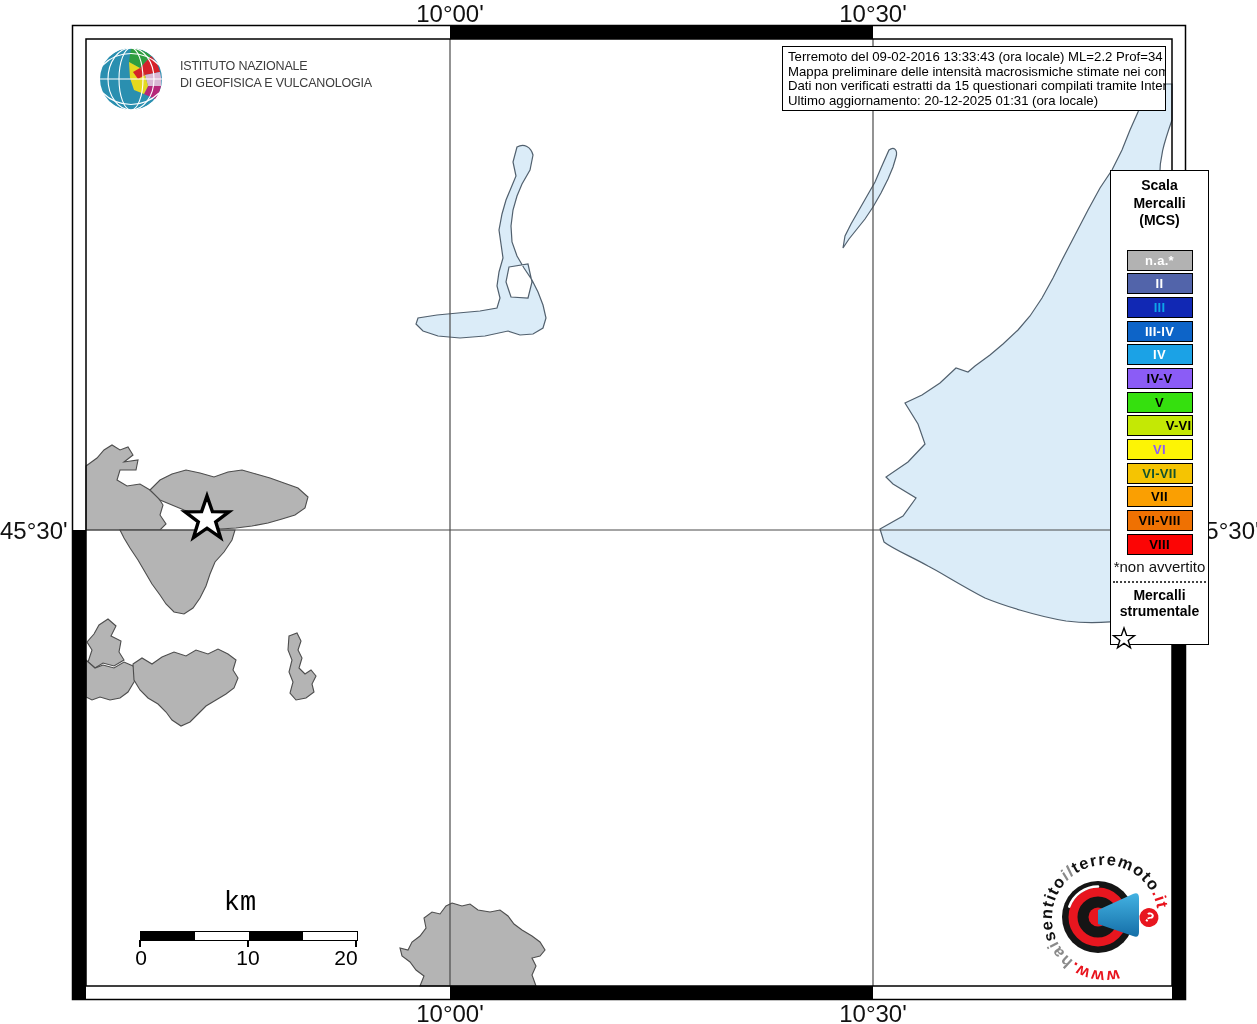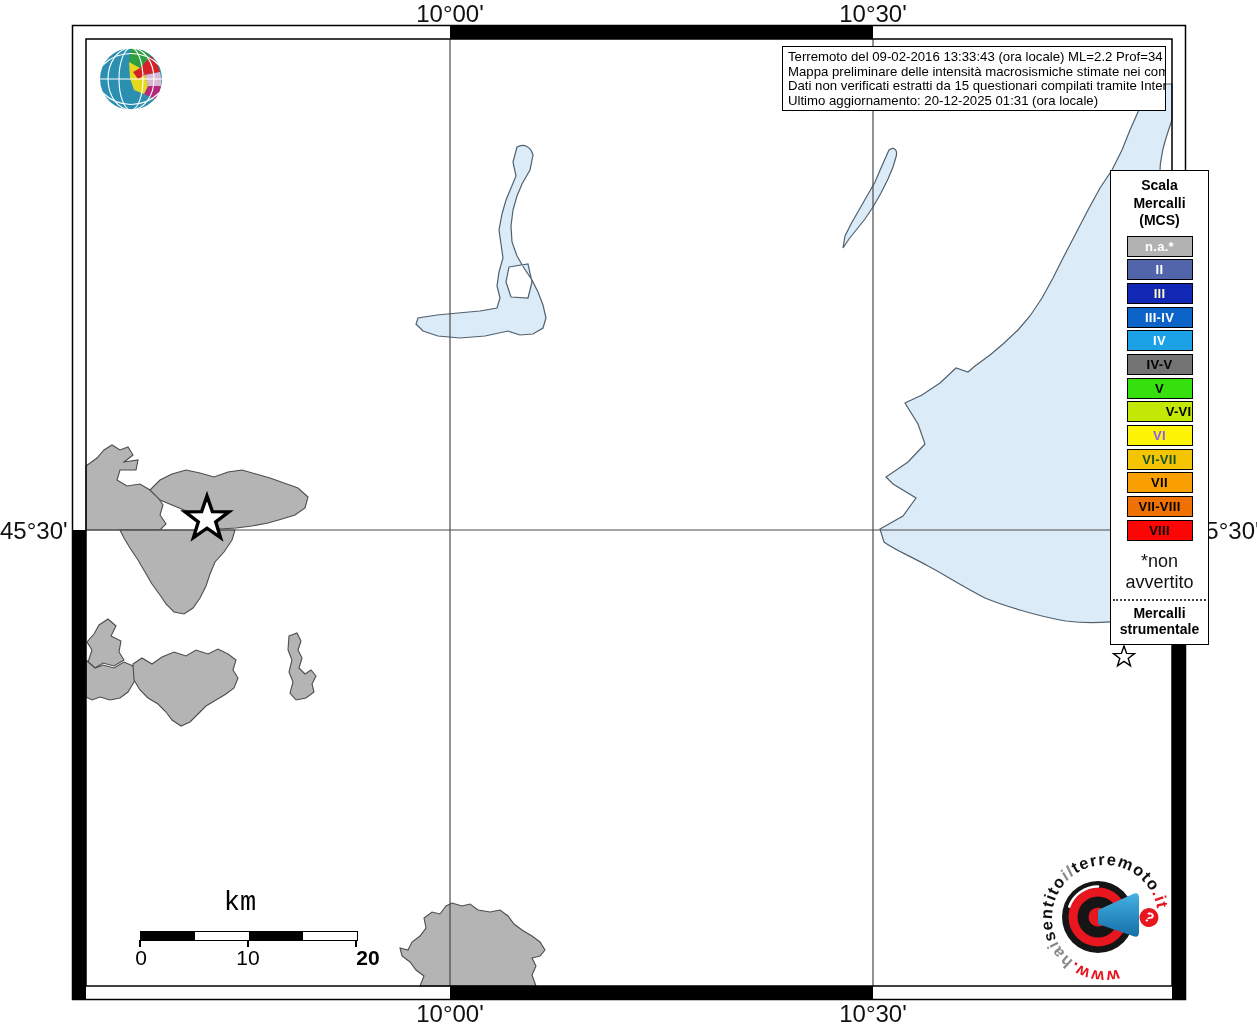--- a/index.html
+++ b/index.html
@@ -10,24 +10,24 @@
   
   .coord{font-size:24px;color:#111;white-space:nowrap;}
   .coord.cx{transform:translateX(-50%);}
   
   .infobox{left:782px;top:46px;width:372px;background:#fff;border:1.3px solid #000;
            padding:3px 5px 2px 5px;font-size:13.2px;line-height:14.6px;white-space:nowrap;overflow:hidden;}
   
   .legend{left:1110px;top:170px;width:99px;height:475px;background:#fff;border:1.4px solid #000;
           box-sizing:border-box;text-align:center;}
   .legend-title{font-weight:bold;font-size:14px;line-height:17.5px;padding-top:6px;}
-  .chips{margin-top:6px;}
+  .chips{margin-top:20px;}
   .chip{width:64px;height:19px;margin:2.7px auto;border:1.2px solid #000;
         font-weight:bold;font-size:13px;line-height:19px;text-align:center;letter-spacing:.3px;}
-  .legend-foot{font-size:18px;margin-top:10px;color:#111;}
+  .legend-foot{font-size:15px;margin-top:3px;color:#111;}
   .legend-sep{border-top:2px dotted #444;margin:6px 2px 4px 2px;}
   .legend-epi{font-weight:bold;font-size:14px;line-height:16.5px;}
   .legend-star{margin-top:6px;}
   
   .km-label{font-size:27px;transform:translateX(-50%);}
   .sb-num{font-size:21px;transform:translateX(-50%);}
   .sb-bar{left:140px;top:931px;width:216px;height:8px;border:1.4px solid #000;background:#fff;}
   .sb-seg{position:absolute;top:0;height:8px;background:#000;}
   .sb-tick{width:1.5px;height:7px;background:#000;top:940px;}
   
@@ -126,41 +126,45 @@
       <path d="M63,40 A31,31 0 0 1 57,53 L46,48 L50,40 Z" fill="#b5287a"></path>
       <path d="M31,16 L42,22 L47,29 L50,40 L46,48 L36,44 L32,32 Z" fill="#e5d91f"></path>
       <path d="M42,22 L47,29 L40,33 L35,26 Z" fill="#d5222a"></path>
       <g stroke="#fff" stroke-width="1.1" fill="none">
         <ellipse cx="33" cy="33" rx="12" ry="31"></ellipse>
         <ellipse cx="33" cy="33" rx="23" ry="31"></ellipse>
         <path d="M2,33 L64,33 M5,19 A40,40 0 0 1 61,19 M5,47 A40,40 0 0 0 61,47 M12,9 A33,33 0 0 1 54,9 M12,57 A33,33 0 0 0 54,57"></path>
       </g>
     </svg>
   </div>
+  <div class="abs ingv-t" style="left:180px;top:58px;">
+    <div>ISTITUTO NAZIONALE</div>
+    <div>DI GEOFISICA E VULCANOLOGIA</div>
+  </div>
 
   <div class="abs infobox">
     <div>Terremoto del 09-02-2016 13:33:43 (ora locale) ML=2.2 Prof=34 km</div>
     <div>Mappa preliminare delle intensità macrosismiche stimate nei comuni</div>
     <div>Dati non verificati estratti da 15 questionari compilati tramite Internet.</div>
     <div>Ultimo aggiornamento: 20-12-2025 01:31 (ora locale)</div>
   </div>
 
   <div class="abs legend">
     <div class="legend-title">
       <div>Scala</div>
       <div>Mercalli</div>
       <div>(MCS)</div>
     </div>
     <div class="chips">
       <div class="chip" style="background: rgb(178, 178, 178); color: rgb(255, 255, 255);">n.a.*</div>
       <div class="chip" style="background: rgb(82, 100, 170); color: rgb(255, 255, 255);">II</div>
-      <div class="chip" style="background: rgb(17, 40, 180); color: #fef9c3;">III</div>
+      <div class="chip" style="background: rgb(17, 40, 180); color: #0ea5e9;">III</div>
       <div class="chip" style="background: rgb(13, 100, 200); color: rgb(255, 255, 255);">III-IV</div>
       <div class="chip" style="background: rgb(27, 162, 230); color: rgb(255, 255, 255);">IV</div>
-      <div class="chip" style="background: #737373; color: rgb(0, 0, 0);">IV-V</div>
+      <div class="chip" style="background: #8b5cf6; color: rgb(0, 0, 0);">IV-V</div>
       <div class="chip" style="background: rgb(53, 224, 14); color: rgb(0, 0, 0);">V</div>
       <div class="chip" style="background: rgb(196, 232, 5); color: rgb(0, 0, 0); text-align: right;">V-VI</div>
       <div class="chip" style="background: rgb(253, 244, 5); color: #8b5cf6;">VI</div>
       <div class="chip" style="background: rgb(245, 196, 2); color: #14532d;">VI-VII</div>
       <div class="chip" style="background: rgb(250, 159, 2); color: rgb(0, 0, 0);">VII</div>
       <div class="chip" style="background: rgb(239, 113, 2); color: rgb(0, 0, 0);">VII-VIII</div>
       <div class="chip" style="background: rgb(252, 5, 5); color: rgb(0, 0, 0);">VIII</div>
     </div>
     <div class="legend-foot">*non avvertito</div>
     <div class="legend-sep"></div>
@@ -179,21 +183,21 @@
     <div class="abs km-label" style="left:240px;top:888px;font-family:Liberation Mono, monospace;">km</div>
     <div class="abs sb-bar">
       <div class="sb-seg" style="left:0;width:54px;"></div>
       <div class="sb-seg" style="left:108px;width:54px;"></div>
     </div>
     <div class="abs sb-tick" style="left:139px;"></div>
     <div class="abs sb-tick" style="left:247px;"></div>
     <div class="abs sb-tick" style="left:355px;"></div>
     <div class="abs sb-num" style="left:141px;top:946px;">0</div>
     <div class="abs sb-num" style="left:248px;top:946px;">10</div>
-    <div class="abs sb-num" style="left:368px;top:946px;font-weight:bold;">20</div>
+    <div class="abs sb-num" style="left:346px;top:946px;">20</div>
   </div>
 
   <div class="abs" style="left:1040px;top:853px;">
     <svg width="132" height="132" viewBox="0 0 132 132">
       <defs>
         <linearGradient id="coneGrad" x1="0" y1="0" x2="0" y2="1">
           <stop offset="0" stop-color="#43b2e2"></stop>
           <stop offset="1" stop-color="#156fa8"></stop>
         </linearGradient>
         <path id="ringPath" d="M78.7,116.2 A53,53 0 0 1 51.3,13.8 A53,53 0 0 1 78.7,116.2" fill="none"></path>

